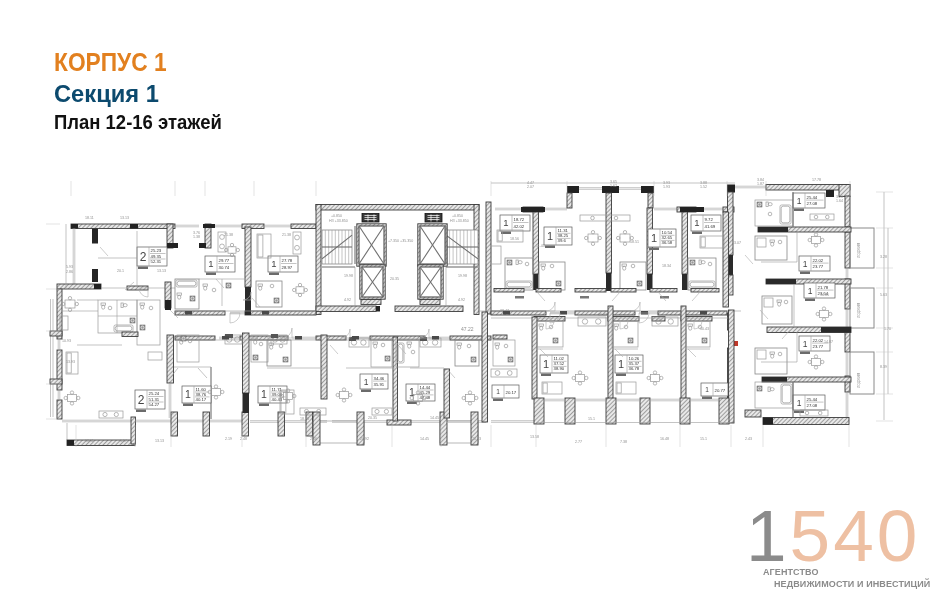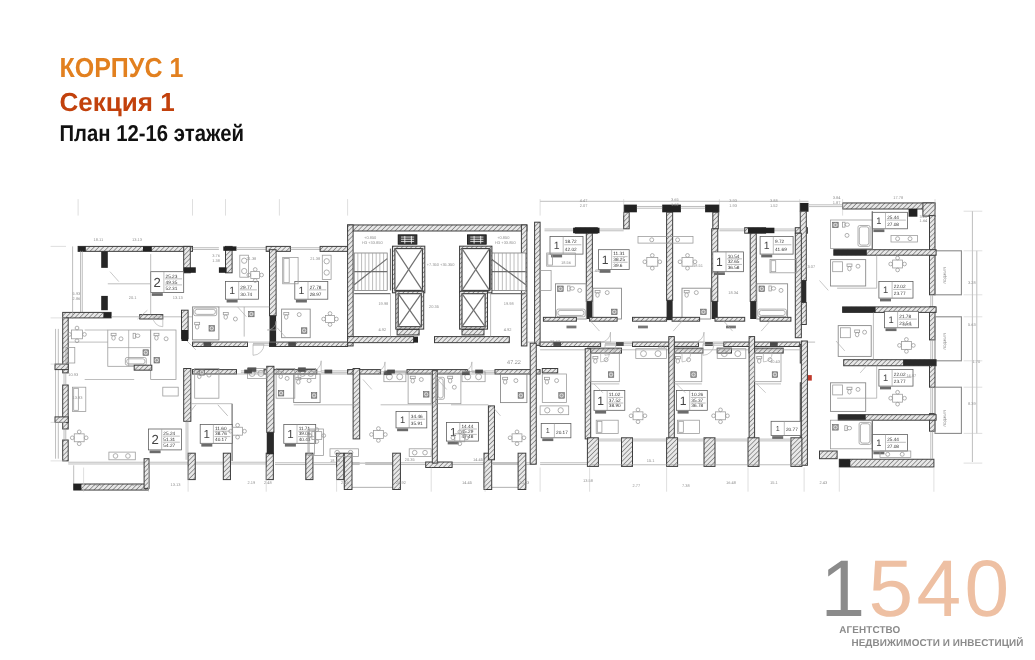--- a/index.html
+++ b/index.html
@@ -1,18 +1,18 @@
 <!DOCTYPE html>
 <html><head>
 <meta charset="utf-8">
 <style>
   html,body { margin:0; padding:0; background:#ffffff; width:941px; height:600px; overflow:hidden; }
   body { font-family:"Liberation Sans", sans-serif; position:relative; }
   .t1 { position:absolute; left:54px; top:48px; font-size:25px; font-weight:bold; color:#e2801f; transform:scaleX(0.91); transform-origin:0 0; }
-  .t2 { position:absolute; left:54px; top:81px; font-size:23.7px; font-weight:bold; color:#c2410c; }
+  .t2 { position:absolute; left:54px; top:81px; font-size:23.7px; font-weight:bold; color:#0c4a6e; }
   .t3 { position:absolute; left:54px; top:110px; font-size:21px; font-weight:bold; color:#111; transform:scaleX(0.88); transform-origin:0 0; }
   .logo { position:absolute; left:746px; top:499px; font-size:73px; font-weight:normal; letter-spacing:3px; color:#8b8b8b; line-height:1; }
   .logo .o { color:#eec0a3; }
   .lt { position:absolute; left:763px; color:#8b8b8b; font-weight:bold; font-size:9px; letter-spacing:0.1px; }
   svg text { font-family:"Liberation Sans", sans-serif; }
   .dim { fill:#8f8f8f; }
   .num { font-size:4.3px; fill:#333; }
   .dig { fill:#444; text-anchor:middle; }
   .tl { stroke:#9c9c9c; stroke-width:0.6; fill:none; }
   .ml { stroke:#6f6f6f; stroke-width:1.1; fill:none; }

